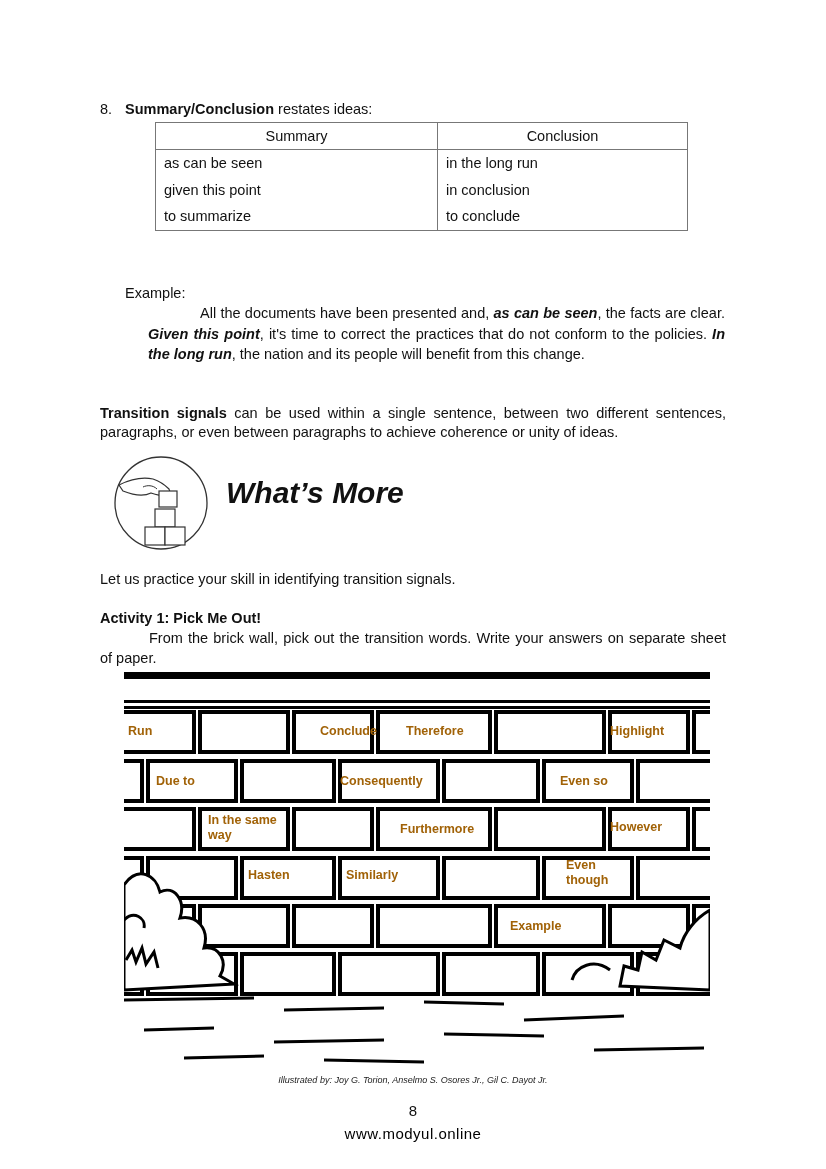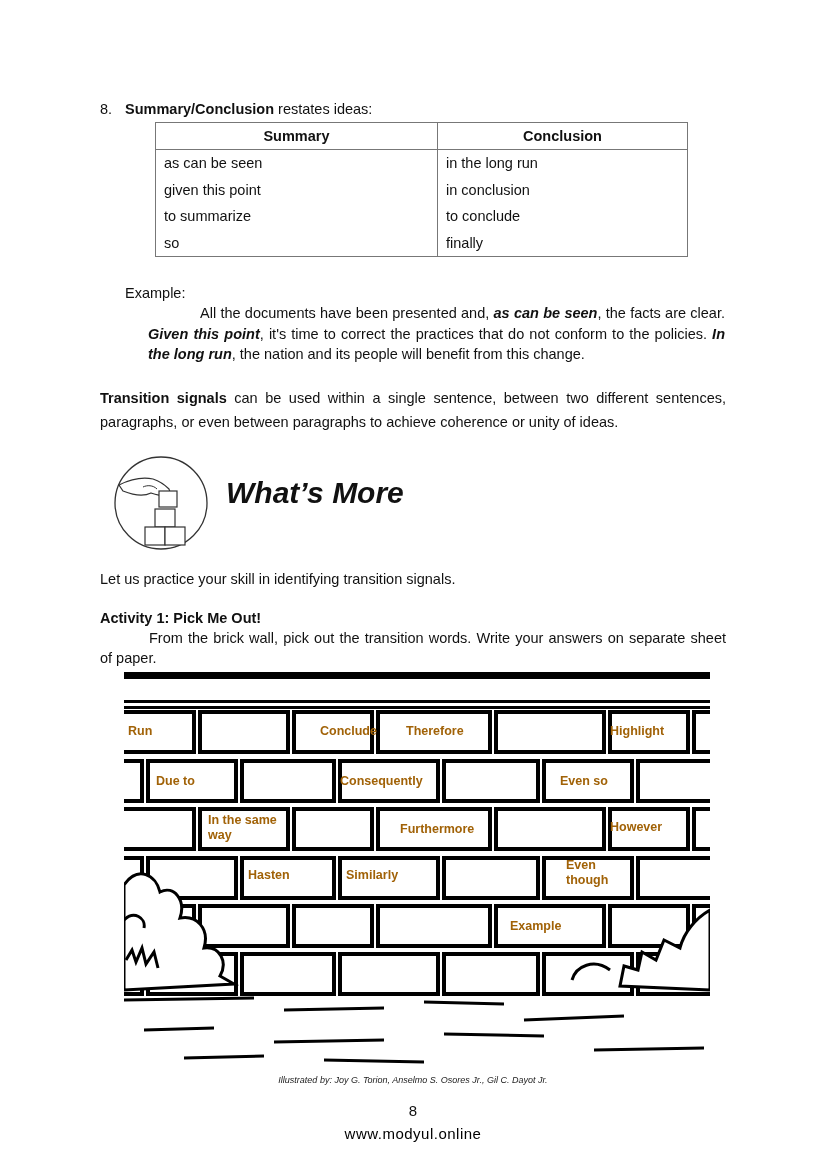--- a/index.html
+++ b/index.html
@@ -5,30 +5,30 @@
   html, body { margin: 0; padding: 0; background: #fff; }
   body { width: 826px; height: 1169px; position: relative; overflow: hidden;
          font-family: "Liberation Sans", sans-serif; color: #111; font-size: 14.5px; }
   .abs { position: absolute; }
   .item-head { left: 100px; top: 101px; }
   .item-head .num { display: inline-block; width: 25px; }
   b, .b { font-weight: bold; }
 
   table.sc { position: absolute; left: 155px; top: 122px; width: 533px; border-collapse: collapse;
              border: 1px solid #777; font-size: 14.5px; }
-  table.sc th { font-weight: bold; height: 26px; border: 1px solid #777; padding: 0; }
+  table.sc th { font-weight: normal; height: 26px; border: 1px solid #777; padding: 0; }
   table.sc td { height: 26.5px; padding: 0 0 0 8px; vertical-align: middle; border-left: 1px solid #777; border-right:1px solid #777; }
   table.sc td.c1 { width: 273px; }
 
   .example-label { left: 125px; top: 285px; }
   .example-para { left: 148px; top: 303px; width: 577px; line-height: 20.5px; text-align: justify; }
   .example-para .indent { display: inline-block; width: 52px; }
   .ex-em { font-weight: bold; font-style: italic; }
 
-  .transition-para { left: 100px; top: 386px; width: 626px; line-height: 24px; text-align: justify; }
+  .transition-para { left: 100px; top: 404px; width: 626px; line-height: 19px; text-align: justify; }
 
   .whats-more-icon { left: 113px; top: 455px; width: 96px; height: 96px; }
   .whats-more-title { left: 226px; top: 476px; font-size: 30px; font-weight: bold; font-style: italic; }
 
   .practice { left: 100px; top: 571px; }
   .activity-title { left: 100px; top: 610px; font-weight: bold; }
   .activity-instr { left: 100px; top: 628px; width: 626px; line-height: 20px; text-align: justify; }
   .activity-instr .indent { display: inline-block; width: 49px; }
 
   .wall { left: 124px; top: 670px; width: 586px; height: 400px; }
@@ -57,24 +57,20 @@
         <td class="c1">as can be seen</td>
         <td>in the long run</td>
       </tr>
     <tr>
         <td class="c1">given this point</td>
         <td>in conclusion</td>
       </tr>
     <tr>
         <td class="c1">to summarize</td>
         <td>to conclude</td>
-      </tr>
-    <tr>
-        <td class="c1">so</td>
-        <td>finally</td>
       </tr>
   </tbody>
 </table>
 
 <div class="abs example-label">Example:</div>
 <div class="abs example-para"><span class="indent"></span><span>All the documents have been presented and, </span><span class="ex-em">as can be seen</span><span>, the facts are clear. </span><span class="ex-em">Given this point</span><span>, it's time to correct the practices that do not conform to the policies. </span><span class="ex-em">In the long run</span><span>, the nation and its people will benefit from this change.</span></div>
 
 <div class="abs transition-para"><b>Transition signals</b><span> can be used within a single sentence, between two different sentences, paragraphs, or even between paragraphs to achieve coherence or unity of ideas.</span></div>
 
 <div class="abs whats-more-icon">

